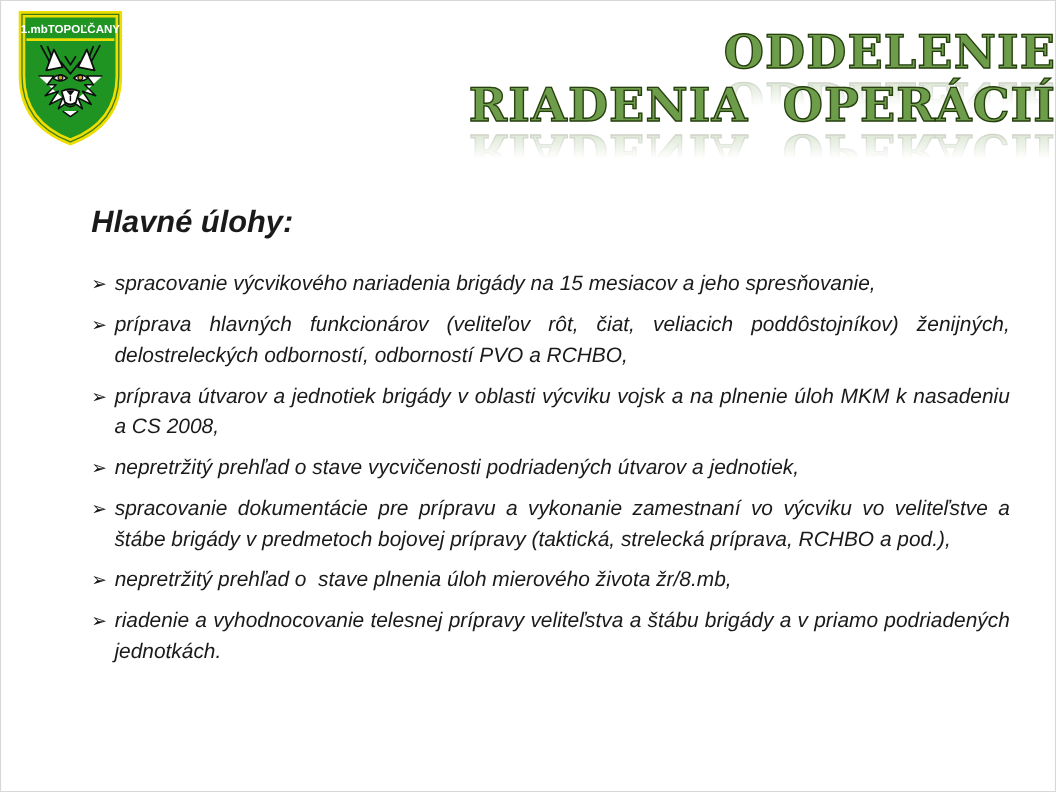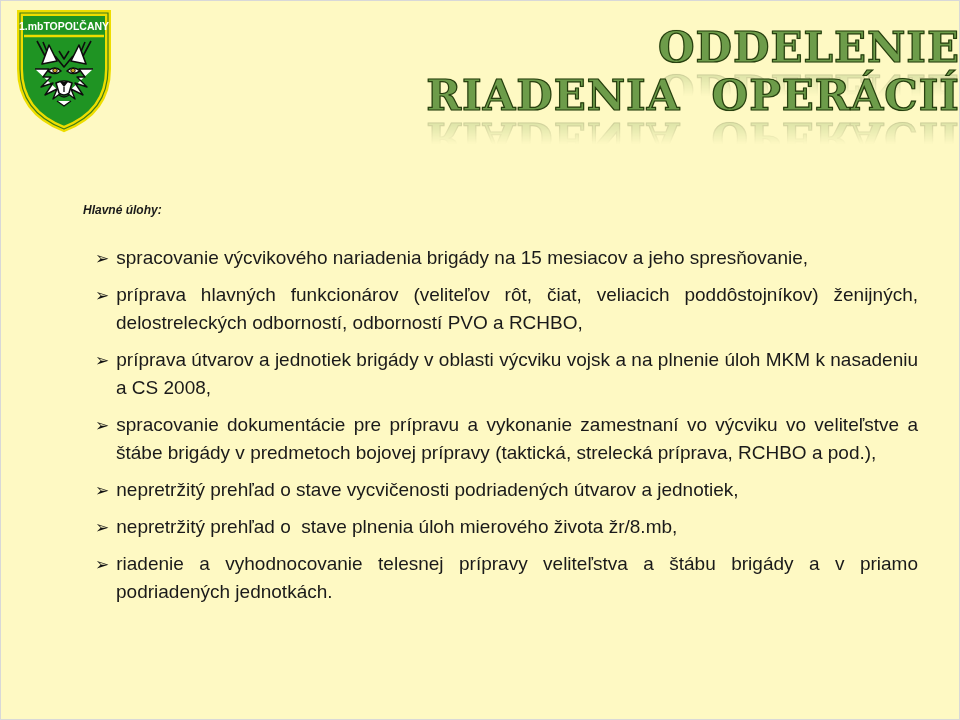--- a/index.html
+++ b/index.html
@@ -1,19 +1,19 @@
 <!DOCTYPE html>
 <html><head>
 <meta charset="utf-8">
 <style>
   html,body { margin:0; padding:0; background:#888; }
   .slide {
     position: relative;
     width: 960px; height: 720px;
-    background: #fef9c3;
+    background: #ffffff;
     overflow: hidden;
     font-family: "Liberation Sans", sans-serif;
     box-shadow: 0 0 0 1px #d8d8d8 inset;
   }
 
   
   .crest {
     position: absolute;
     left: 15px; top: 9px;
     width: 98px; height: 125px;
@@ -52,32 +52,33 @@
   }
 
   
   .body-block {
     position: absolute;
     left: 83px; top: 186px;
     width: 835px;
     color: #1a1a1a;
   }
   .body-heading {
-    font-size: 12px;
+    font-size: 28px;
     font-weight: bold;
     font-style: italic;
-    margin: 17px 0 27px 0;
+    margin: 0 0 27px 0;
   }
   .bullet {
     font-size: 19px;
     line-height: 28px;
     text-align: justify;
-    margin: 0 0 9px 12px;
+    margin: 0 0 9px 0;
     padding-left: 21px;
     text-indent: -21px;
+    font-style: italic;
   }
   .bullet .mk {
     font-family: "DejaVu Sans", sans-serif;
     color: #111111;
     font-size: 17px;
     margin-right: 7px;
     text-indent: 0;
   }
   .bullet .tx { white-space: pre-wrap; }
 </style>
@@ -132,19 +133,19 @@
       <div class="trefl" aria-hidden="true">RIADENIA  OPERÁCIÍ</div>
     </div>
   </div>
 
   <div class="body-block">
     <p class="body-heading">Hlavné úlohy:</p>
 
     <p class="bullet"><span class="mk">➢</span><span class="tx">spracovanie výcvikového nariadenia brigády na 15 mesiacov a jeho spresňovanie,</span></p>
     <p class="bullet"><span class="mk">➢</span><span class="tx">príprava hlavných funkcionárov (veliteľov rôt, čiat, veliacich poddôstojníkov) ženijných, delostreleckých odborností, odborností PVO a RCHBO,</span></p>
     <p class="bullet"><span class="mk">➢</span><span class="tx">príprava útvarov a jednotiek brigády v oblasti výcviku vojsk a na plnenie úloh MKM k nasadeniu a CS 2008,</span></p>
+    <p class="bullet"><span class="mk">➢</span><span class="tx">nepretržitý prehľad o stave vycvičenosti podriadených útvarov a jednotiek,</span></p>
     <p class="bullet"><span class="mk">➢</span><span class="tx">spracovanie dokumentácie pre prípravu a vykonanie zamestnaní vo výcviku vo veliteľstve a štábe brigády v predmetoch bojovej prípravy (taktická, strelecká príprava, RCHBO a pod.),</span></p>
-    <p class="bullet"><span class="mk">➢</span><span class="tx">nepretržitý prehľad o stave vycvičenosti podriadených útvarov a jednotiek,</span></p>
     <p class="bullet"><span class="mk">➢</span><span class="tx">nepretržitý prehľad o  stave plnenia úloh mierového života žr/8.mb,</span></p>
     <p class="bullet"><span class="mk">➢</span><span class="tx">riadenie a vyhodnocovanie telesnej prípravy veliteľstva a štábu brigády a v priamo podriadených jednotkách.</span></p>
   </div>
 
 </div>
 
 </body></html>

